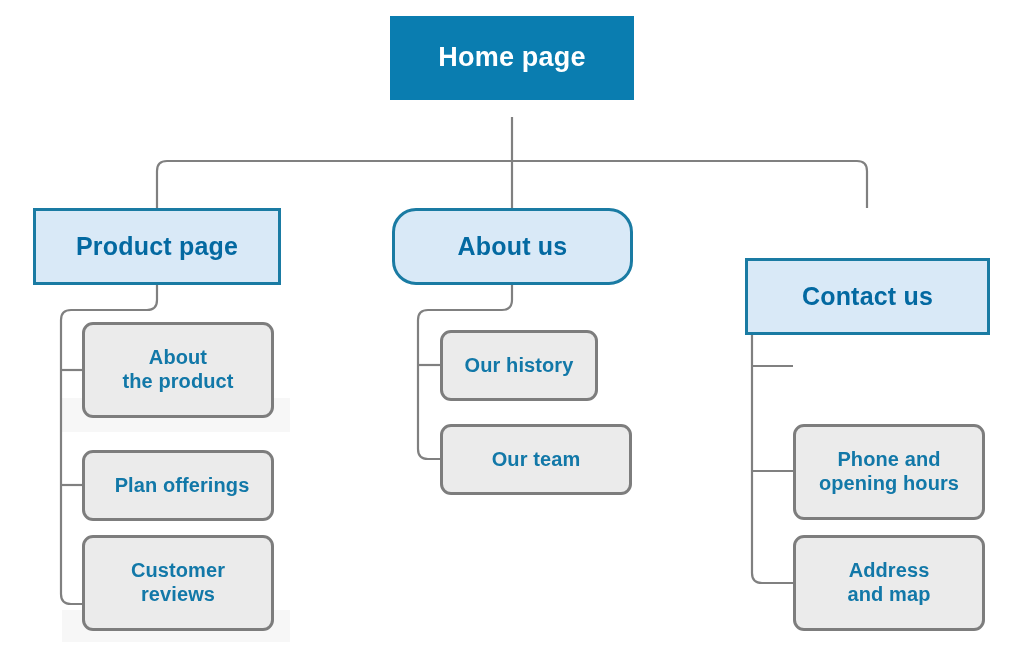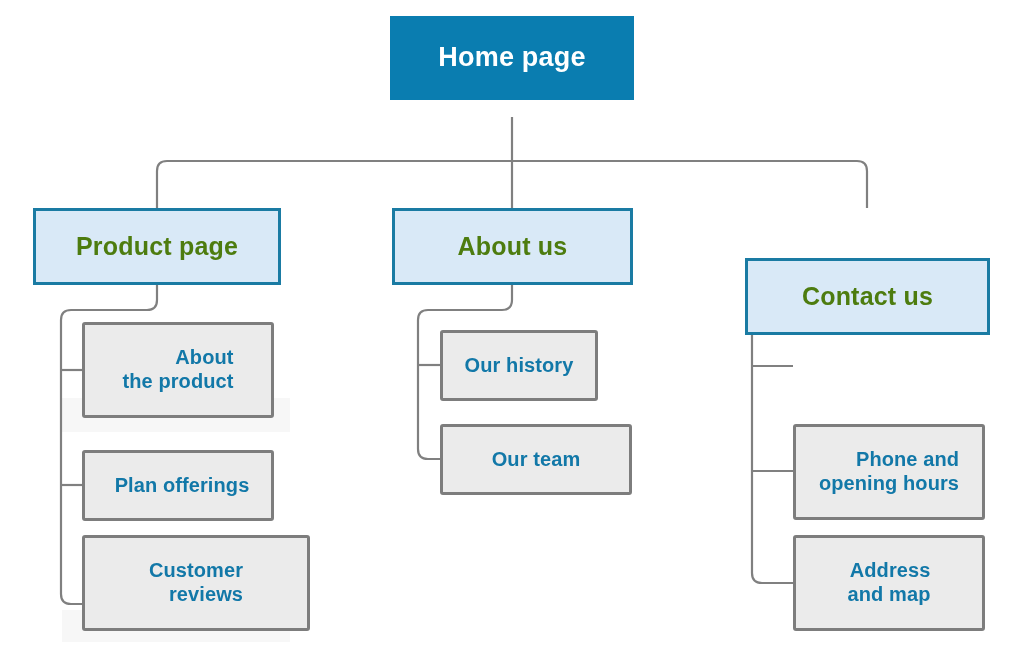--- a/index.html
+++ b/index.html
@@ -43,32 +43,31 @@
   .node.level1 {
     background: #0a7db0;
     border: 1px solid #0a7db0;
     color: #ffffff;
     font-size: 27px;
     letter-spacing: 0.2px;
   }
   .node.level2 {
     background: #d9e9f7;
     border: 3px solid #1a7ba3;
-    color: #4d7c0f;
+    color: #0369a1;
     font-size: 25px;
     letter-spacing: 0.2px;
   }
   .node.level3 {
     background: #ebebeb;
     border: 3px solid #7d7d7d;
-    border-radius: 3px;
+    border-radius: 11px;
     color: #1278a8;
     font-size: 20px;
     letter-spacing: 0.1px;
-    text-align: right;
   }
 </style>
 </head>
 <body>
 
 <div id="canvas">
 
   <div class="band" style="left:62px; top:398px; width:228px; height:34px;"></div>
   <div class="band" style="left:62px; top:610px; width:228px; height:32px;"></div>
 
@@ -91,30 +90,30 @@
       <path d="M 865,285 L 865,300 Q 865,310 855,310 L 762,310 Q 752,310 752,320 L 752,573 Q 752,583 762,583 L 793,583"></path>
       <path d="M 752,366 L 793,366"></path>
       <path d="M 752,471 L 793,471"></path>
     </g>
   </svg>
 
   <div class="node level1" style="left:390px; top:16px; width:244px; height:84px;">Home page</div>
 
   <div class="node level2" style="left:33px; top:208px; width:248px; height:77px;">Product page</div>
 
-  <div class="node level2" style="left:392px; top:208px; width:241px; height:77px;">About us</div>
+  <div class="node level2" style="left:392px; top:208px; width:241px; height:77px;border-radius:24px;">About us</div>
 
   <div class="node level2" style="left:745px; top:226px; width:245px; height:77px;margin-top:32px;">Contact us</div>
 
   <div class="node level3" style="left:82px; top:322px; width:192px; height:96px;">About
 the product</div>
 
   <div class="node level3" style="left:82px; top:450px; width:192px; height:71px;padding-left:8px;">Plan offerings</div>
 
-  <div class="node level3" style="left:82px; top:535px; width:228px; height:96px;">Customer
+  <div class="node level3" style="left:82px; top:535px; width:192px; height:96px;">Customer
 reviews</div>
 
   <div class="node level3" style="left:440px; top:330px; width:158px; height:71px;">Our history</div>
 
   <div class="node level3" style="left:440px; top:424px; width:192px; height:71px;">Our team</div>
 
 
   <div class="node level3" style="left:793px; top:424px; width:192px; height:96px;">Phone and
 opening hours</div>
 

